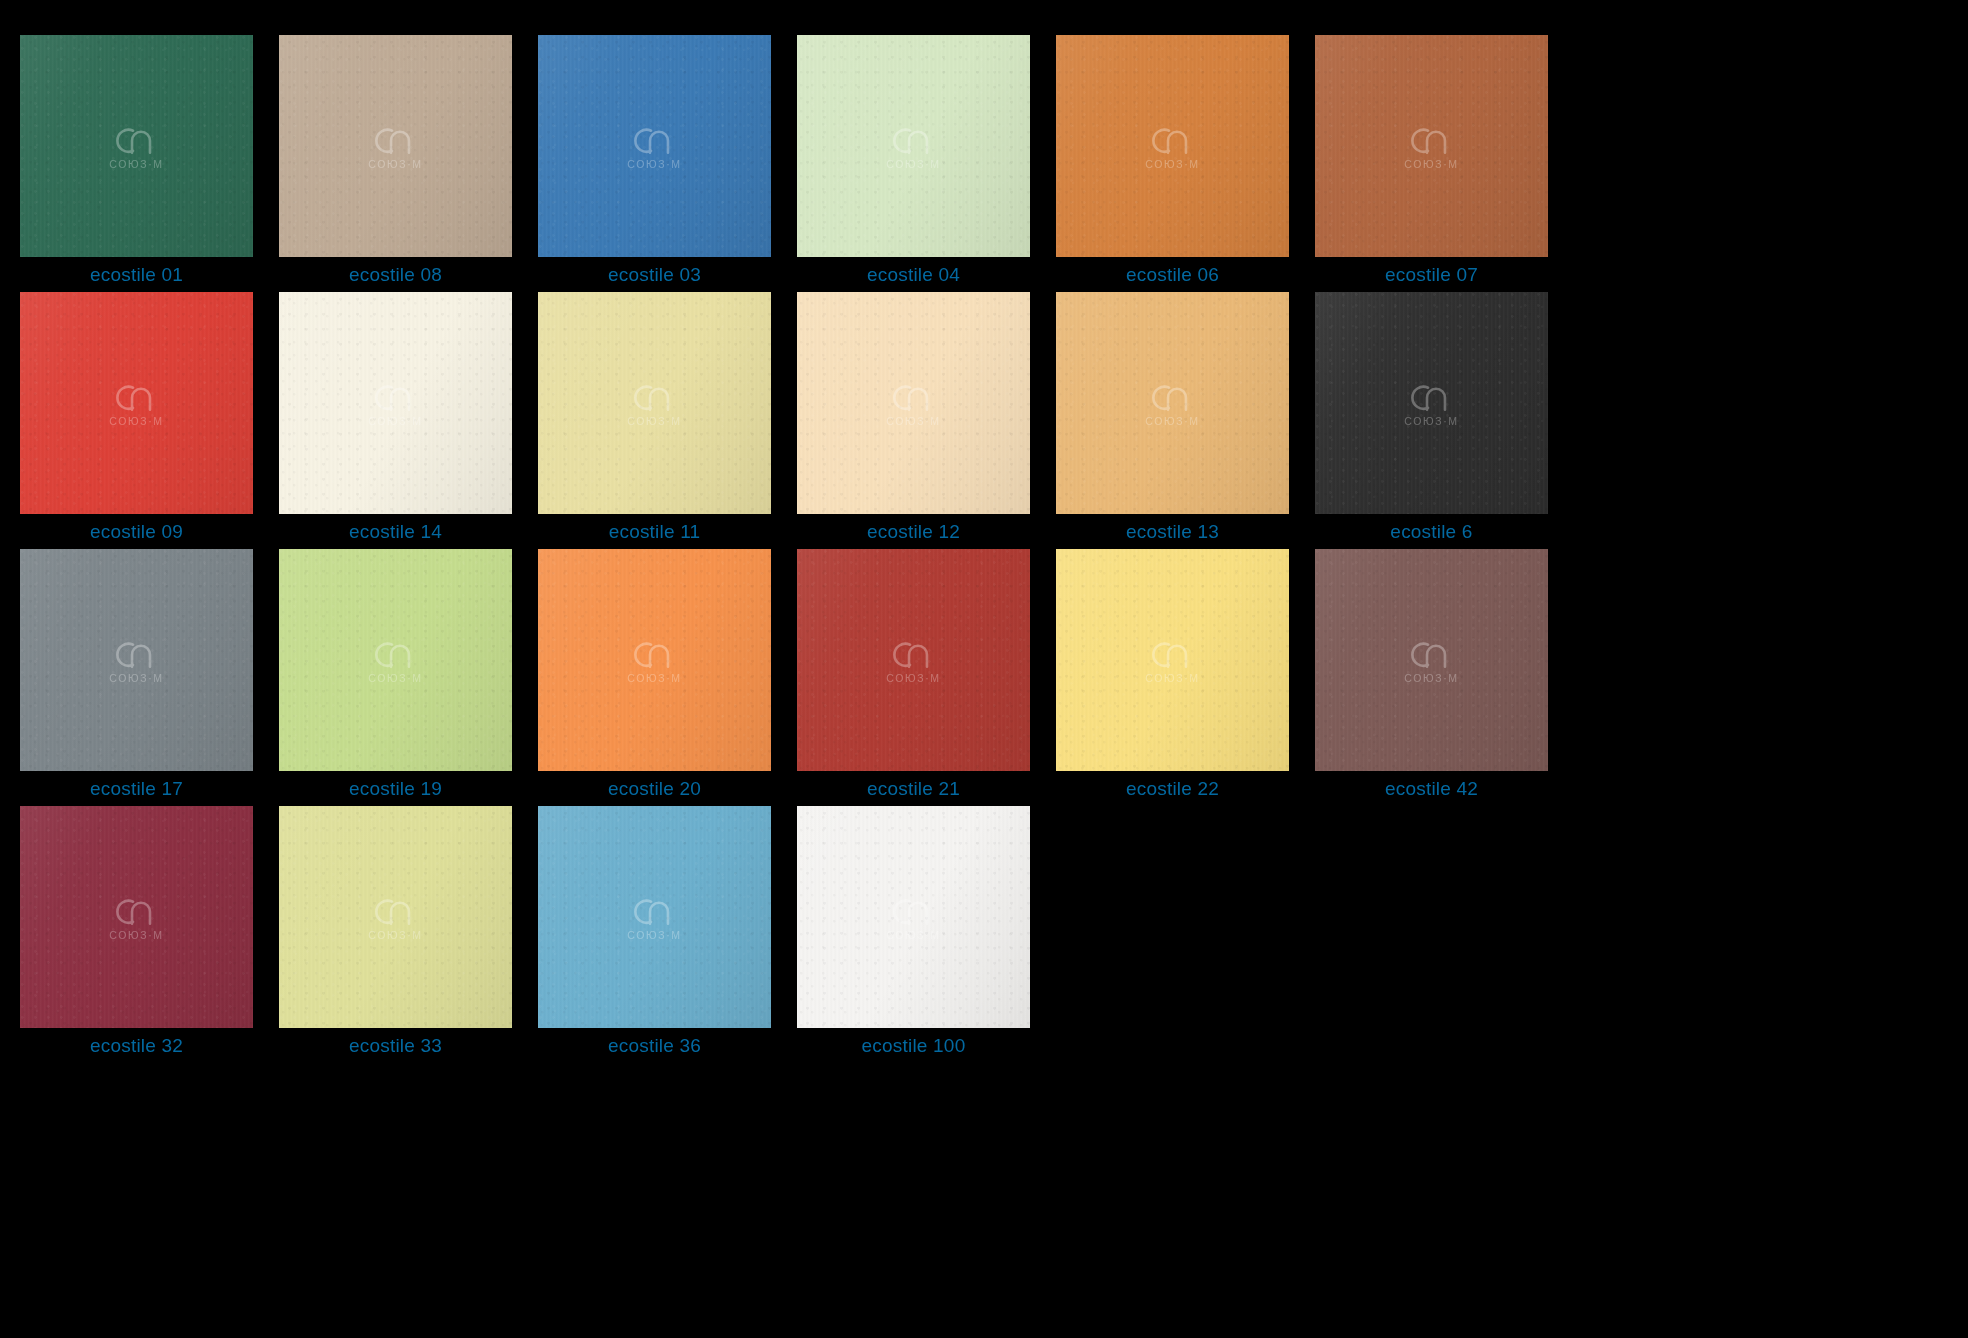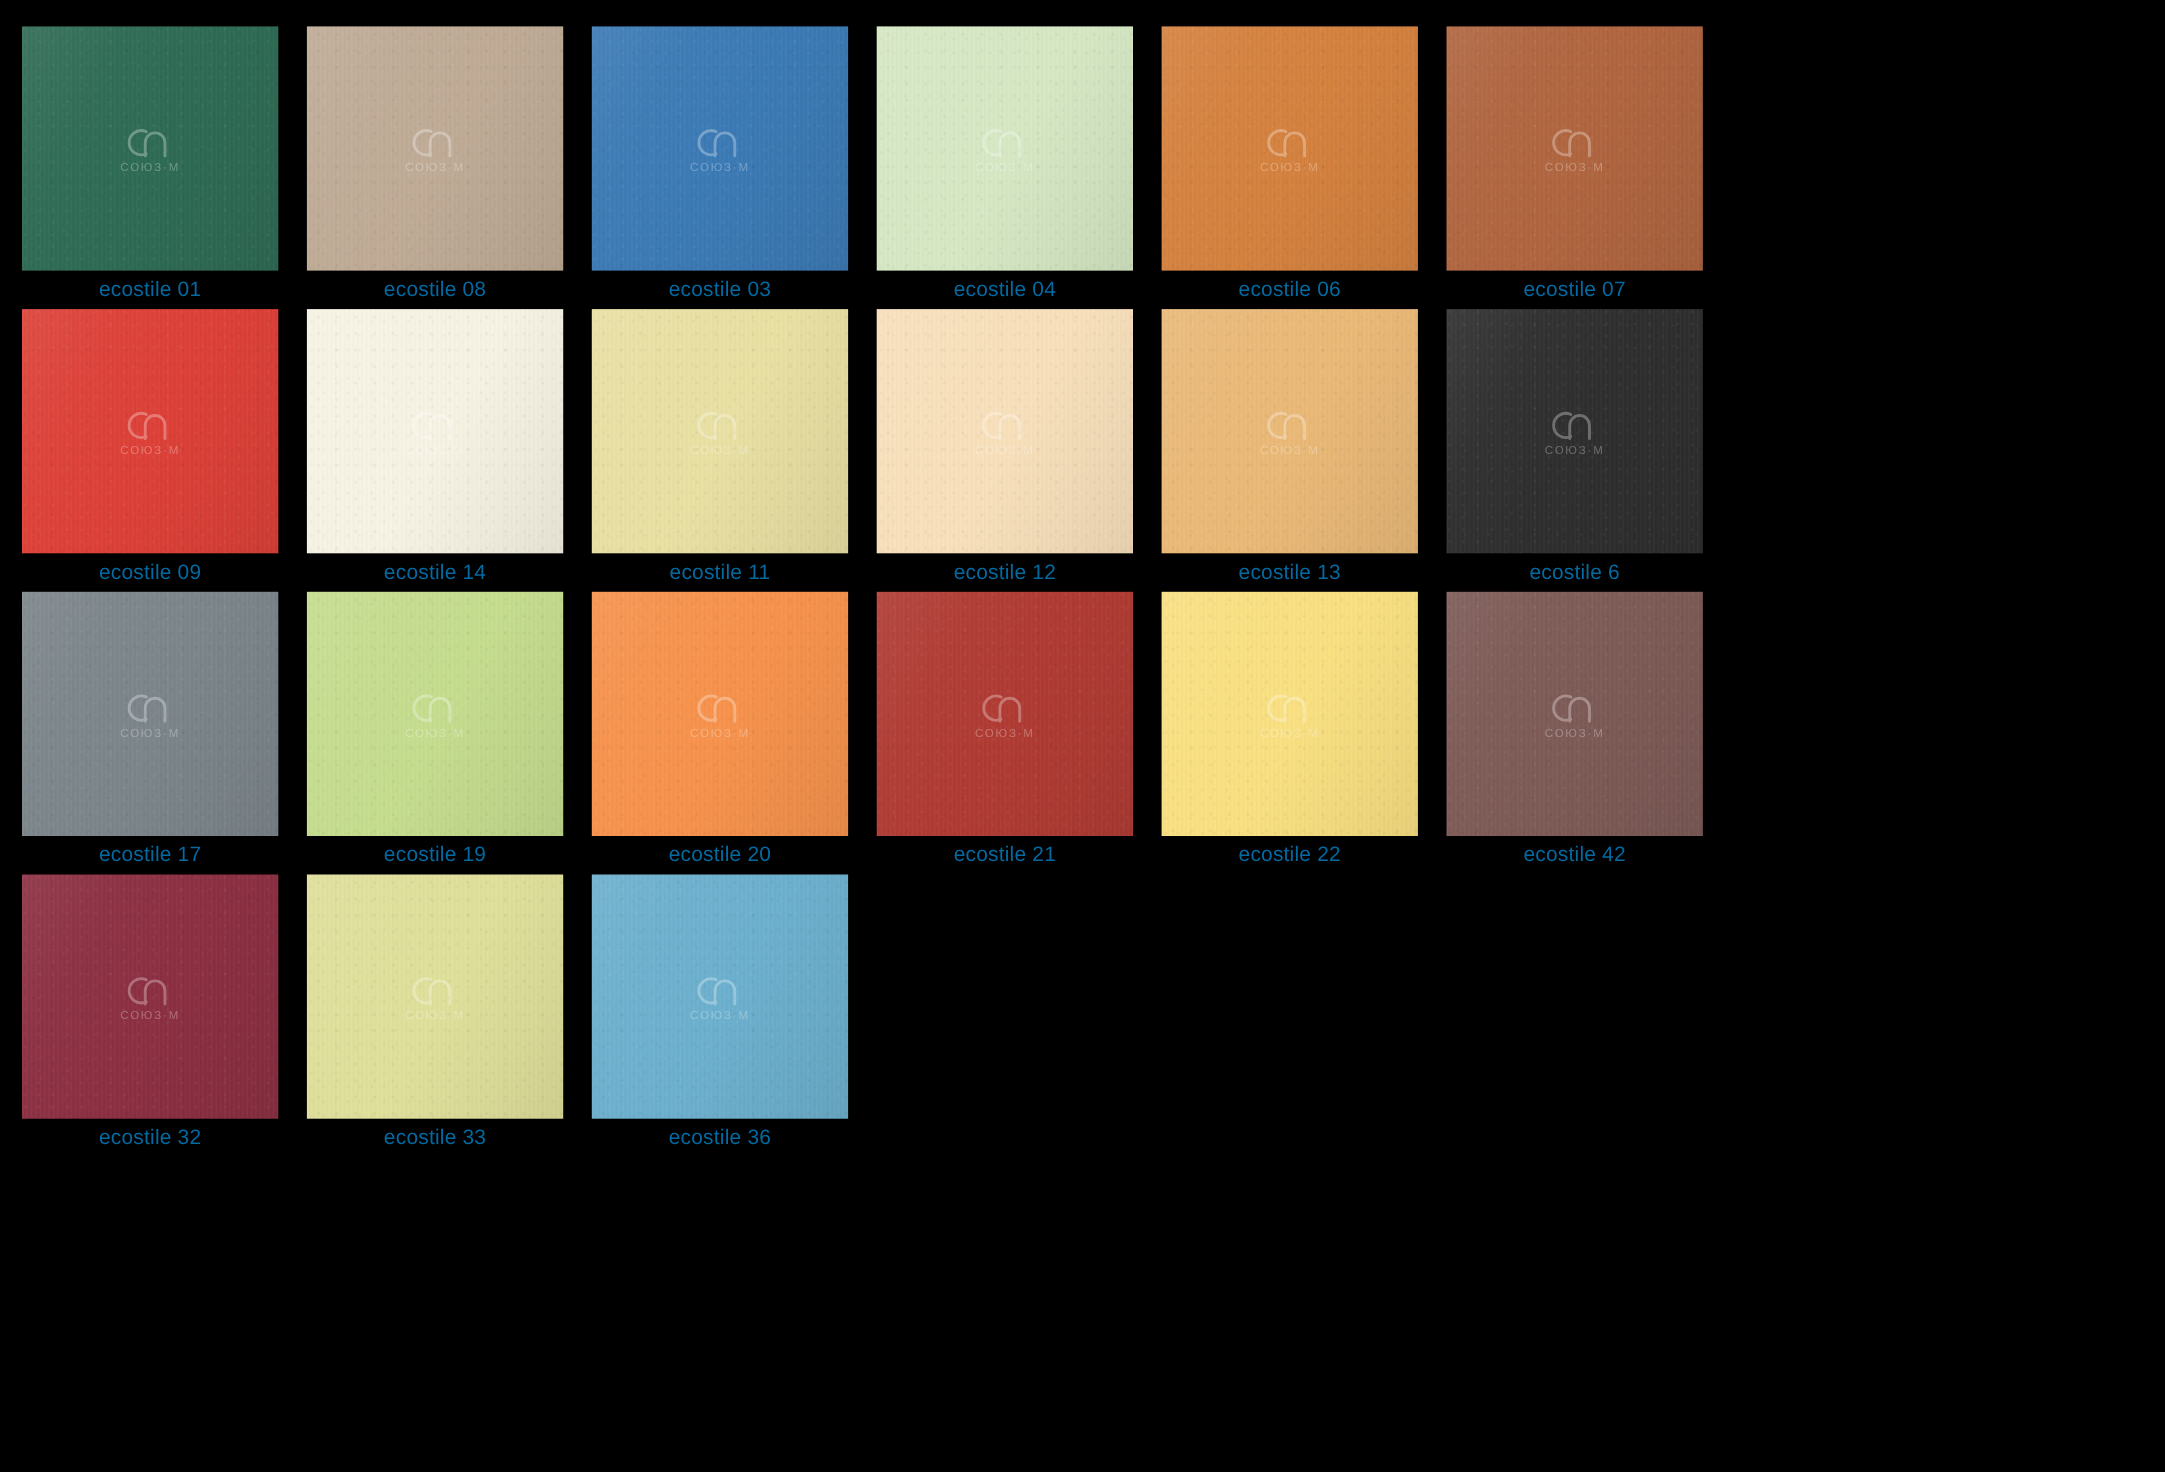--- a/index.html
+++ b/index.html
@@ -15,21 +15,21 @@
     font-family: "Liberation Sans", sans-serif;
     -webkit-font-smoothing: antialiased;
   }
 
   #swatch-grid {
     position: relative;
     width: 1968px;
     height: 1338px;
     background: #000000;
     box-sizing: border-box;
-    padding: 24px 0 0 20px;
+    padding: 35px 0 0 20px;
     display: grid;
     grid-template-columns: repeat(6, 233px);
     grid-template-rows: repeat(4, 257px);
     column-gap: 26px;
     row-gap: 0px;
     align-content: start;
     justify-content: start;
     border-radius: 13px;
   }
 
@@ -376,20 +376,32 @@
         <div class="watermark">
           <svg width="58" height="34" viewBox="0 0 58 34">
             <path d="M25 8 A11 11 0 1 0 25 28" fill="none" stroke="#ffffff" stroke-width="2.6" stroke-linecap="round" stroke-linejoin="round"></path>
             <path d="M24 30 L24 18 A9 9 0 0 1 42 18 L42 30" fill="none" stroke="#ffffff" stroke-width="2.6" stroke-linecap="round" stroke-linejoin="round"></path>
           </svg>
           <div class="wm-wordmark">СОЮЗ·М</div>
         </div>
       </div>
       <div class="swatch-label">ecostile 36</div>
     </div>
+    <div class="swatch-cell">
+      <div class="swatch-chip" style="background-color: rgb(245, 244, 242);">
+        <div class="watermark">
+          <svg width="58" height="34" viewBox="0 0 58 34">
+            <path d="M25 8 A11 11 0 1 0 25 28" fill="none" stroke="#ffffff" stroke-width="2.6" stroke-linecap="round" stroke-linejoin="round"></path>
+            <path d="M24 30 L24 18 A9 9 0 0 1 42 18 L42 30" fill="none" stroke="#ffffff" stroke-width="2.6" stroke-linecap="round" stroke-linejoin="round"></path>
+          </svg>
+          <div class="wm-wordmark">СОЮЗ·М</div>
+        </div>
+      </div>
+      <div class="swatch-label">ecostile 100</div>
+    </div>
     <div class="swatch-cell is-empty">
       <div class="swatch-chip"></div>
       <div class="swatch-label"></div>
     </div>
     <div class="swatch-cell is-empty">
       <div class="swatch-chip"></div>
       <div class="swatch-label"></div>
     </div>
   </div>
 

